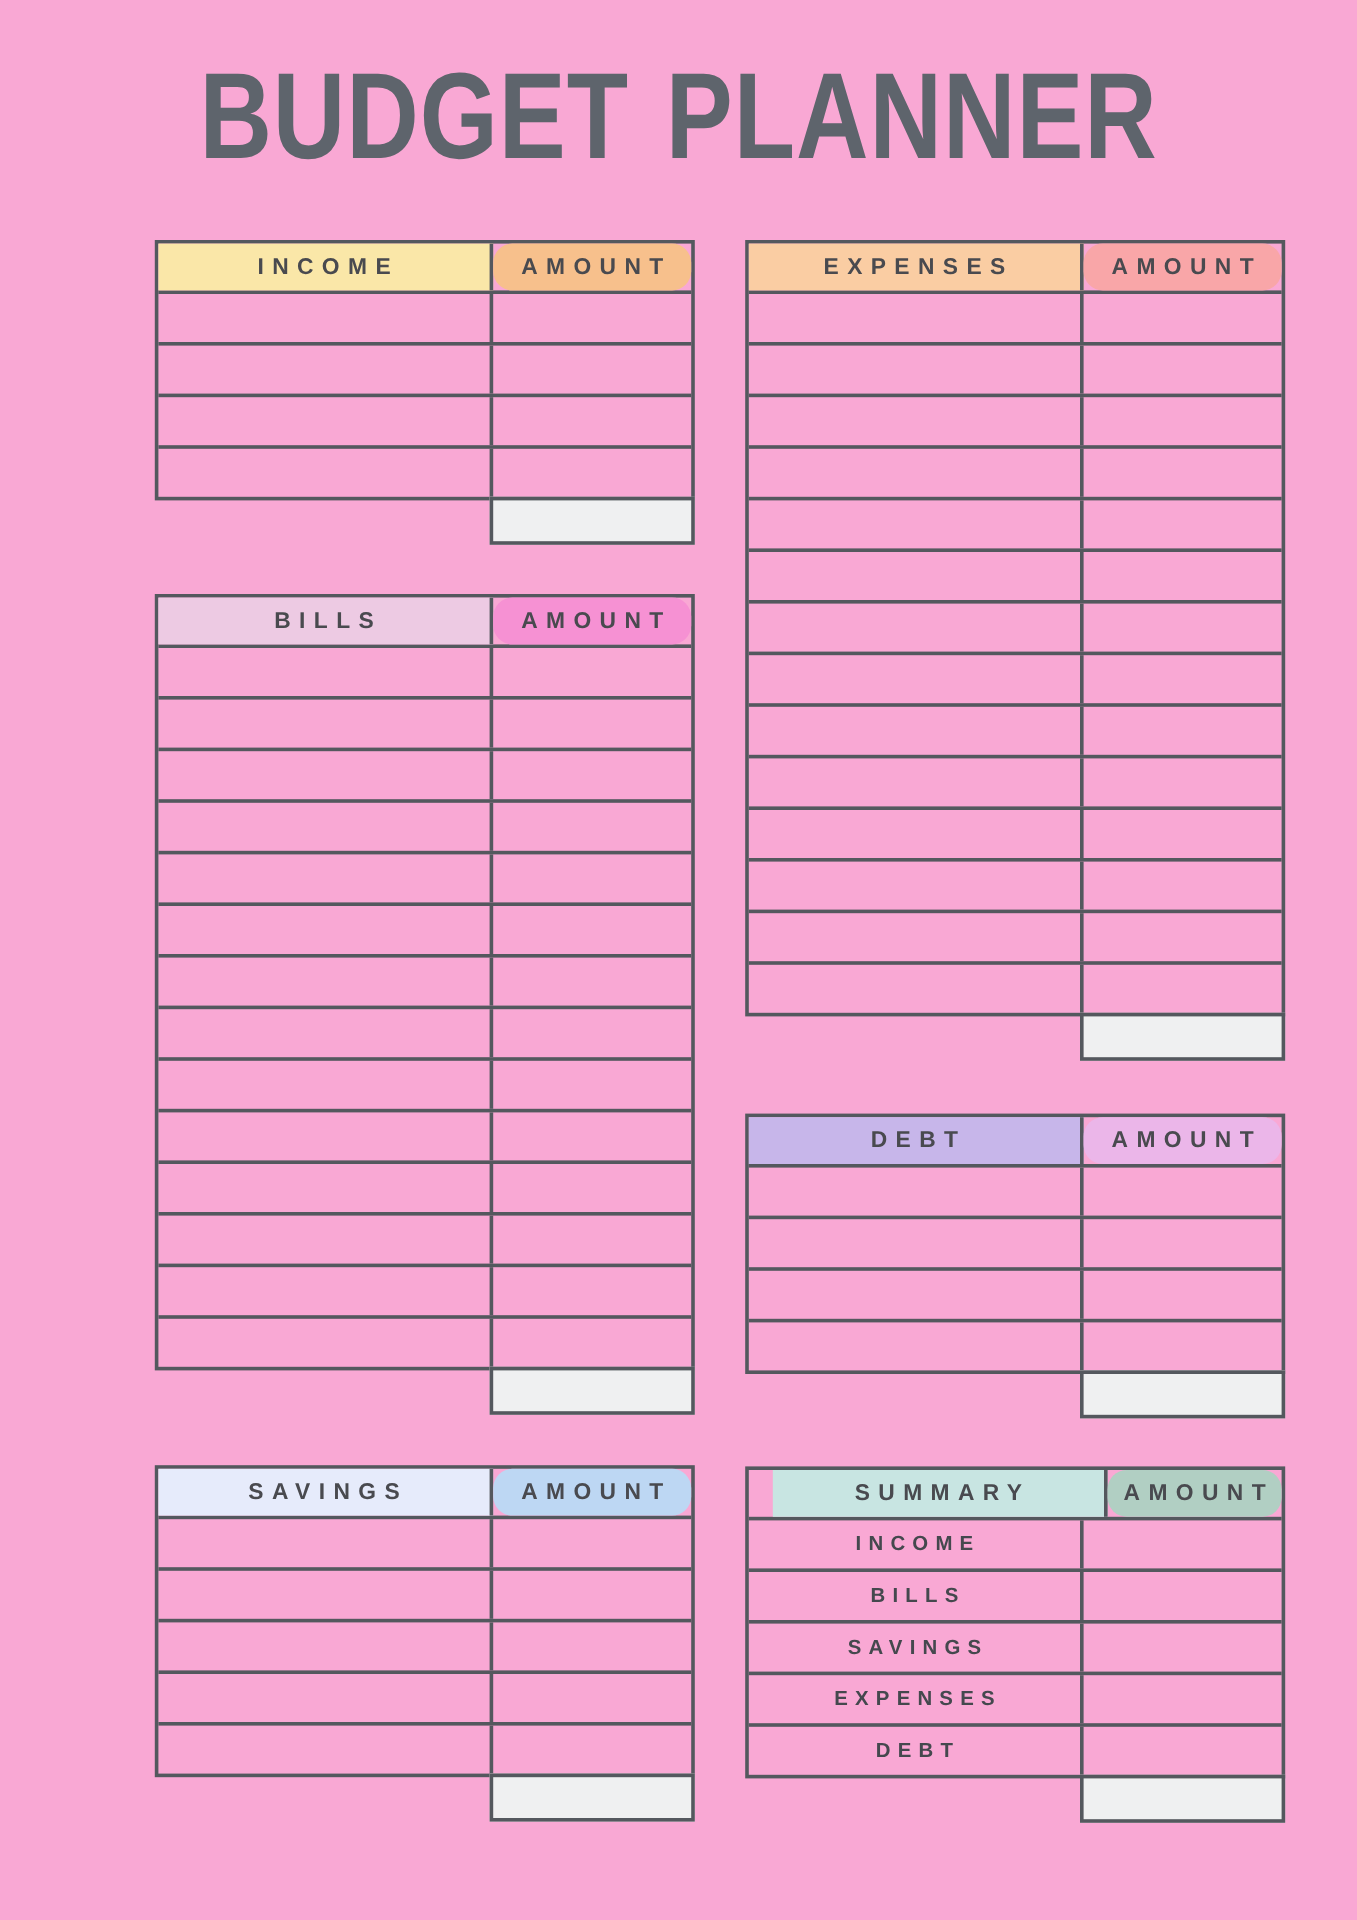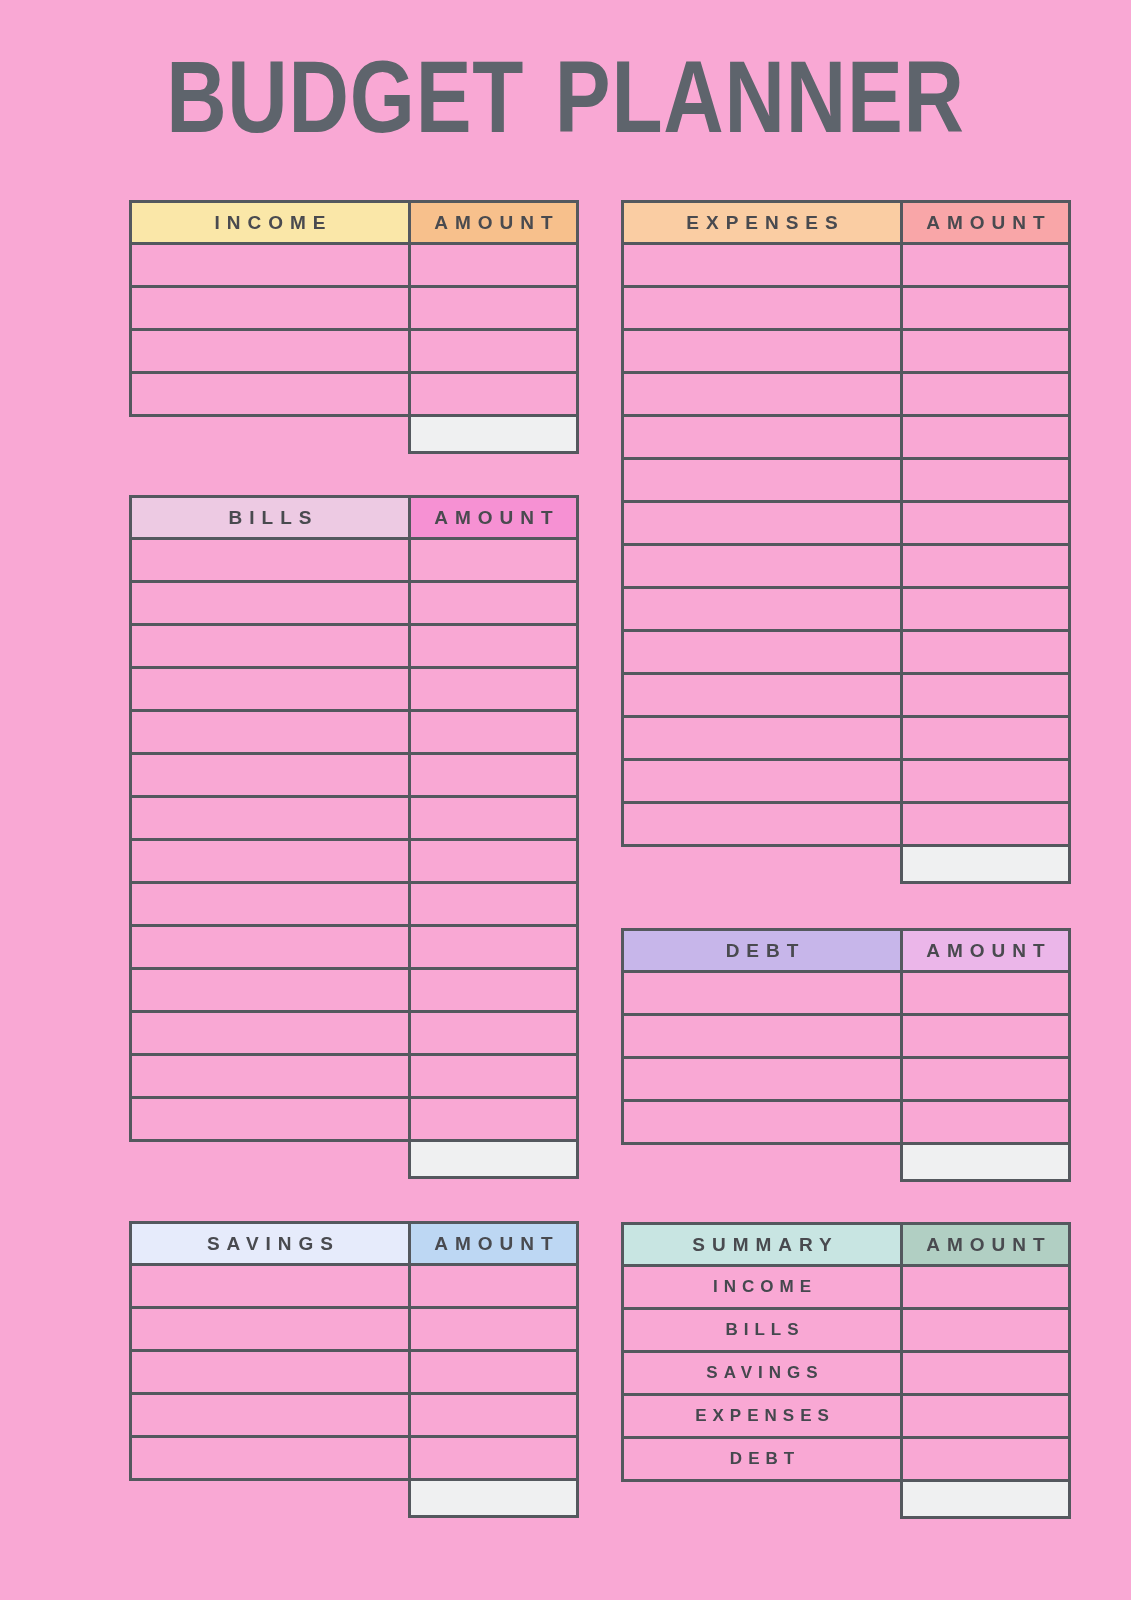--- a/index.html
+++ b/index.html
@@ -34,21 +34,21 @@
   .btable{width:450px;}
   .btable .grid-box{border:3px solid var(--border);}
   .thead{display:flex;height:39px;}
   .th{
     display:flex;align-items:center;justify-content:center;
     font-weight:bold;font-size:19px;
     letter-spacing:7px;padding-left:7px;
     color:var(--header-text);
   }
   .th-label{flex:0 0 279px;border-right:3px solid var(--border);}
-  .th-amount{flex:1;}
+  .th-amount{flex:1;border-radius:16px;}
   .row{display:flex;height:43px;border-top:3px solid var(--border);}
   .c-label{
     flex:0 0 279px;border-right:3px solid var(--border);
     display:flex;align-items:center;justify-content:center;
   }
   .c-label.row-label{
     font-weight:bold;font-size:17px;letter-spacing:6px;padding-left:6px;
     color:#45484e;
   }
   .c-amount{flex:1;}
@@ -309,21 +309,21 @@
             </div>
         </div>
         <div class="total-row">
           <div class="total-cell"></div>
         </div>
       </section>
 
       <section class="btable" data-table="summary">
         <div class="grid-box">
           <div class="thead">
-            <div class="th th-label" style="background: rgb(200, 229, 226);">SUMMARY</div>
+            <div class="th th-label" style="background: rgb(200, 229, 226); margin-left: 20px;">SUMMARY</div>
             <div class="th th-amount" style="background: rgb(177, 207, 195);">AMOUNT</div>
           </div>
           <div class="tbody">
               <div class="row">
                 <div class="c-label row-label">INCOME</div>
                 <div class="c-amount"></div>
               </div>
               <div class="row">
                 <div class="c-label row-label">BILLS</div>
                 <div class="c-amount"></div>

